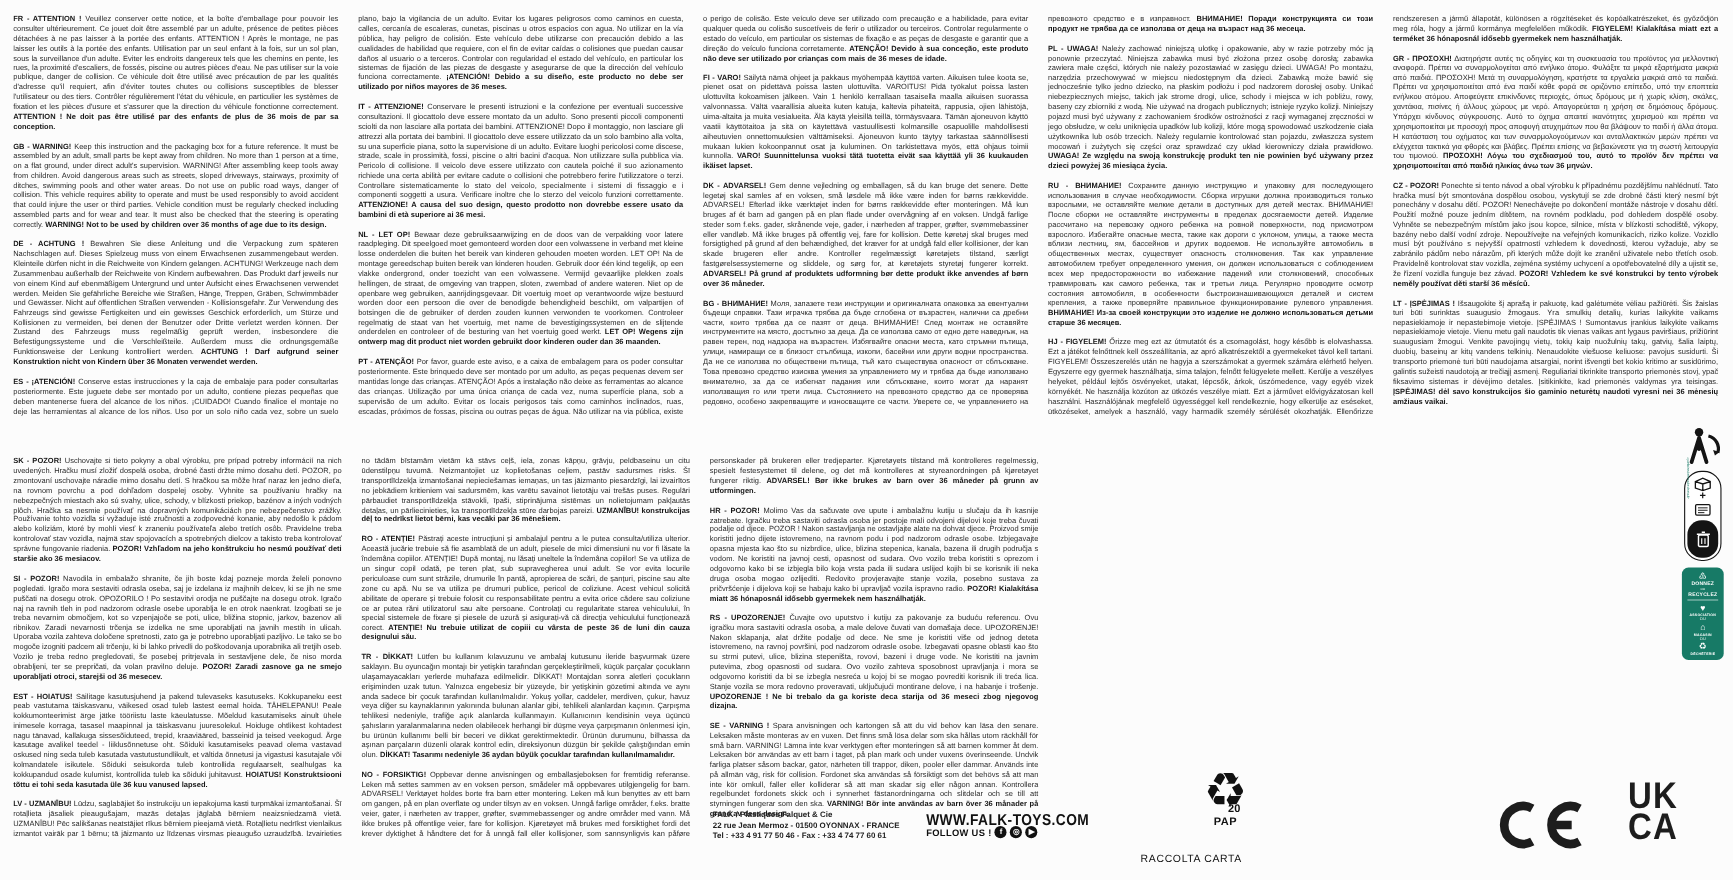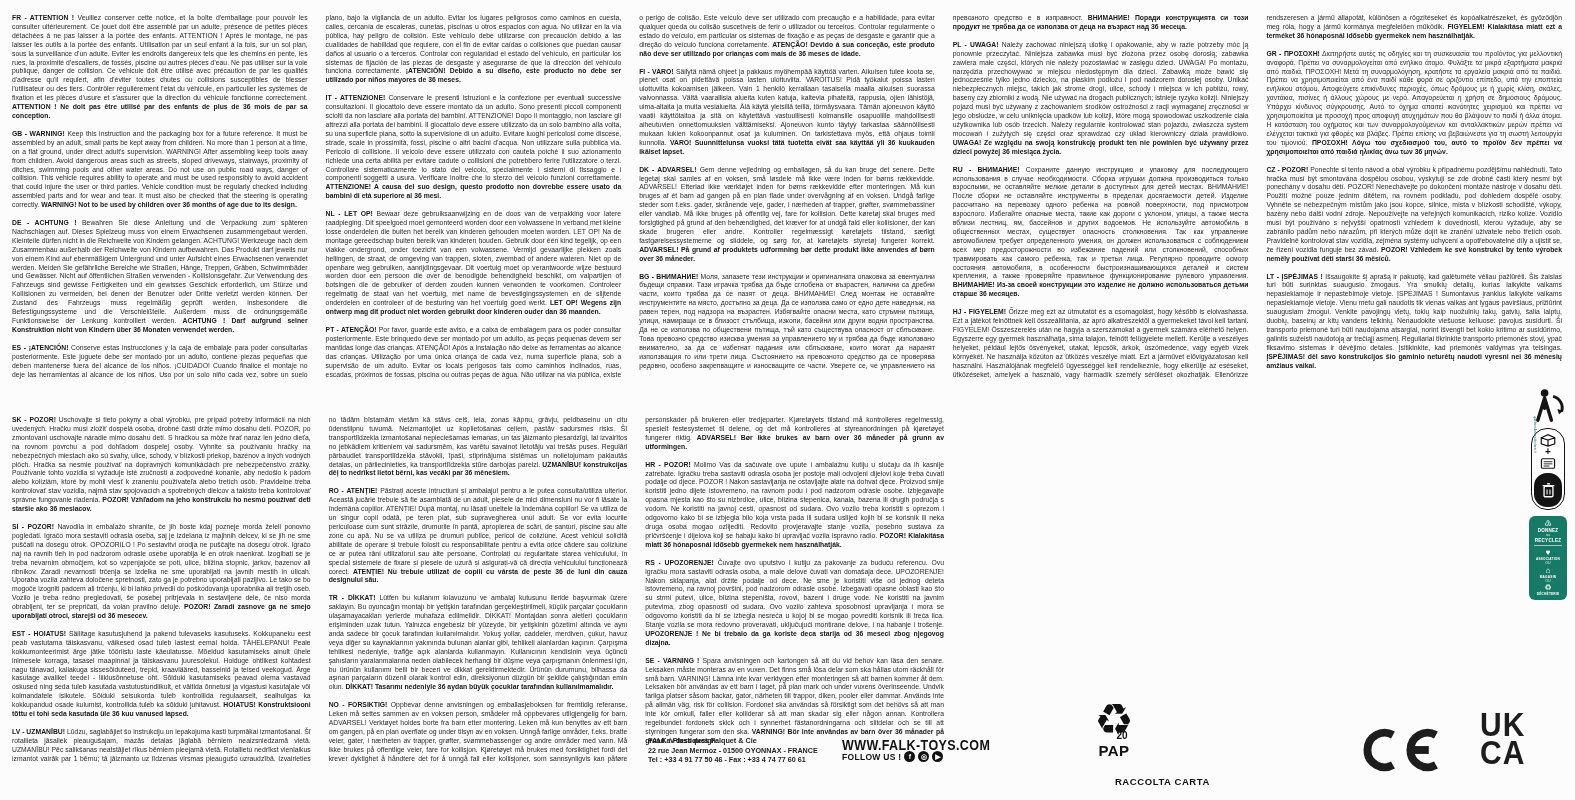--- a/index.html
+++ b/index.html
@@ -22,22 +22,22 @@
   .abs{position:absolute;}
   #address{left:648px;top:736px;font-size:7.2px;line-height:9.5px;font-weight:bold;color:#222;}
   #website{left:842px;top:737px;width:120px;}
   #website .url{font-size:12.5px;font-weight:bold;letter-spacing:.4px;transform:scaleY(1.15);transform-origin:left top;white-space:nowrap;color:#111;}
   #follow{display:flex;align-items:center;gap:3px;margin-top:0;}
   #follow .lbl{font-size:8.5px;font-weight:bold;letter-spacing:.3px;color:#111;}
   .soc{width:11px;height:11px;border-radius:50%;background:#111;color:#fff;font-size:7px;line-height:11px;text-align:center;font-weight:bold;display:inline-block;}
   #pap{left:1082px;top:698px;width:64px;text-align:center;color:#111;}
   #pap .tri{font-size:44px;line-height:44px;position:relative;height:46px;}
   #pap .num{position:absolute;left:16px;right:0;top:16px;font-size:10px;font-weight:bold;}
-  #pap .pap-lbl{font-size:15px;font-weight:bold;margin-top:-2px;letter-spacing:.5px;}
-  #raccolta{left:1060px;top:776px;width:150px;text-align:right;font-size:9.5px;font-weight:bold;letter-spacing:.6px;color:#111;}
+  #pap .pap-lbl{font-size:10px;font-weight:bold;margin-top:-2px;letter-spacing:.5px;}
+  #raccolta{left:1008px;top:776px;width:150px;text-align:center;font-size:9.5px;font-weight:normal;letter-spacing:.6px;color:#111;}
   #ce-mark{left:1360px;top:722px;}
   #ukca{left:1480px;top:710px;font-weight:bold;font-size:30px;line-height:25px;letter-spacing:1px;color:#1d1d1d;transform:scaleY(1.12);transform-origin:left top;}
   
   #strip{left:1528px;top:386px;width:40px;display:flex;flex-direction:column;align-items:center;gap:6px;}
   .capsule{width:32px;border:1.6px solid #141414;border-radius:16px;display:flex;flex-direction:column;align-items:center;padding:4px 0 2px 0;background:#fff;}
   .capsule .plus{font-size:10px;font-weight:bold;line-height:10px;color:#141414;}
   .capsule .bin-blob{width:28px;height:34px;background:#141414;border-radius:13px;margin-top:3px;display:flex;align-items:center;justify-content:center;}
   .badge{width:36px;background:#177a66;border-radius:6px;color:#fff;text-align:center;padding:3px 1px 4px 1px;position:relative;}
   .badge .don{font-size:4.6px;font-weight:bold;line-height:5.4px;letter-spacing:.2px;}
   .badge .ou{font-size:3.6px;line-height:4.5px;opacity:.9;}

